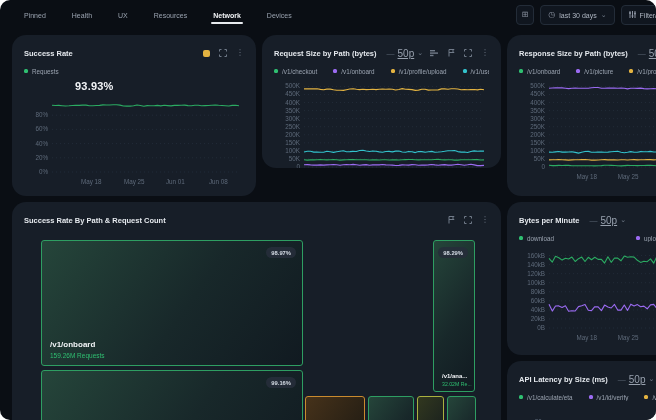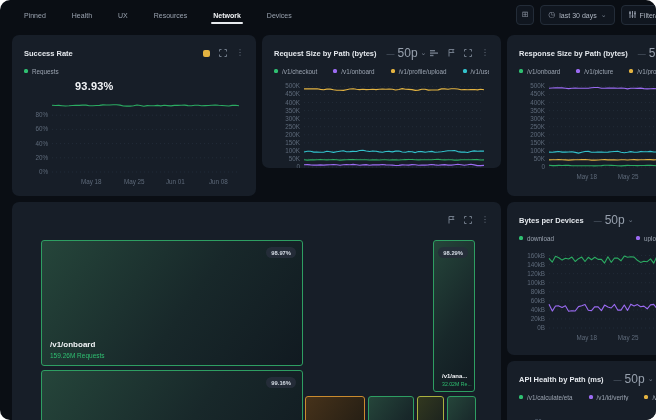--- a/index.html
+++ b/index.html
@@ -10,26 +10,26 @@
   #tabs{display:flex;align-items:center;gap:22px;padding-left:22px;}
   .tab{font-size:7px;color:#9aa3b0;cursor:pointer;position:relative;padding:10px 2px 9px;}
   .tab.active{color:#f2f4f7;font-weight:bold;}
   .tab.active::after{content:"";position:absolute;left:0;right:0;bottom:4px;height:2px;background:#e8ebef;border-radius:1px;}
   #topbar-right{position:absolute;right:-18px;top:5px;display:flex;align-items:center;gap:6px;}
   .tb-btn{display:flex;align-items:center;gap:4px;height:18px;padding:0 7px;border:1px solid #232c38;border-radius:4px;
           background:#10161f;color:#aeb6c2;font-size:7px;white-space:nowrap;cursor:pointer;}
   .tb-ic{font-size:8px;color:#8b93a1;line-height:1;}
   .caret{font-size:7px;color:#727c8a;}
   
-  .panel{position:absolute;background:#171e28;border-radius:7px;padding:12px;box-sizing:border-box;overflow:hidden;}
+  .panel{position:absolute;background:#171e28;border-radius:14px;padding:12px;box-sizing:border-box;overflow:hidden;}
   .p-head{display:flex;align-items:center;height:12px;}
   .p-title{font-size:7.5px;font-weight:bold;color:#e4e8ed;white-space:nowrap;}
   .pctl{display:flex;align-items:center;gap:3px;margin-left:10px;cursor:pointer;}
   .pctl .dash{color:#5e6876;font-size:8px;}
-  .pctl .plabel{color:#97a0ad;font-size:12px;}
+  .pctl .plabel{color:#97a0ad;font-size:10px;text-decoration:underline;}
   .icons{margin-left:auto;display:flex;align-items:center;gap:9px;}
   .hic{width:8px;height:8px;display:inline-flex;align-items:center;justify-content:center;color:#717b89;cursor:pointer;}
   .hic svg{display:block;}
   .kebab{color:#717b89;font-size:8px;line-height:1;cursor:pointer;}
   .alert-sq{width:7px;height:7px;border-radius:2px;background:#e3b341;}
   
   .legend{display:flex;align-items:center;gap:16px;margin-top:8px;height:8px;overflow:hidden;}
   .lg-item{display:inline-flex;align-items:center;gap:4px;cursor:pointer;flex:none;}
   .lg-item i{width:4px;height:4px;border-radius:1.5px;flex:none;}
   .lg-item em{font-style:normal;font-size:6.3px;color:#9aa3b0;white-space:nowrap;}
@@ -265,20 +265,21 @@
           <text x="190.2" y="100" text-anchor="middle" fill="#5e6a7a" font-size="6.3">Jun 08</text>
           <polyline points="30.0,86.3 33.3,86.6 36.5,86.6 39.8,86.4 43.1,86.5 46.4,86.4 49.6,86.4 52.9,86.7 56.2,86.7 59.5,86.8 62.7,86.8 66.0,86.7 69.3,86.7 72.5,86.8 75.8,86.9 79.1,86.8 82.4,86.6 85.6,86.3 88.9,86.3 92.2,86.4 95.5,86.5 98.7,86.7 102.0,86.9 105.3,86.6 108.5,86.4 111.8,86.5 115.1,86.5 118.4,86.6 121.6,86.5 124.9,86.5 128.2,86.4 131.5,86.3 134.7,86.5 138.0,86.8 141.3,86.6 144.5,86.3 147.8,86.5 151.1,86.8 154.4,86.5 157.6,86.4 160.9,86.6 164.2,86.7 167.5,86.9 170.7,86.5 174.0,86.5 177.3,86.4 180.5,86.3 183.8,86.5 187.1,86.4 190.4,86.7 193.6,86.8 196.9,86.8 200.2,86.7 203.5,86.6 206.7,86.7 210.0,86.4" fill="none" stroke="#2bab62" stroke-width="1.1" stroke-linejoin="round"></polyline>
           <polyline points="30.0,80.9 33.3,80.8 36.5,80.7 39.8,80.6 43.1,80.7 46.4,80.9 49.6,81.1 52.9,80.9 56.2,80.8 59.5,80.7 62.7,80.6 66.0,80.5 69.3,80.8 72.5,81.1 75.8,81.1 79.1,81.0 82.4,80.7 85.6,80.6 88.9,80.9 92.2,80.9 95.5,80.7 98.7,81.0 102.0,80.8 105.3,80.8 108.5,81.0 111.8,80.7 115.1,80.6 118.4,80.9 121.6,80.8 124.9,80.8 128.2,80.6 131.5,80.6 134.7,80.9 138.0,80.7 141.3,80.7 144.5,80.9 147.8,80.8 151.1,81.0 154.4,81.0 157.6,80.8 160.9,80.6 164.2,80.3 167.5,80.7 170.7,80.8 174.0,80.4 177.3,80.4 180.5,80.5 183.8,80.8 187.1,81.2 190.4,80.9 193.6,80.9 196.9,80.7 200.2,80.7 203.5,80.9 206.7,81.0 210.0,80.8" fill="none" stroke="#e3b341" stroke-width="1.1" stroke-linejoin="round"></polyline>
           <polyline points="30.0,73.1 33.3,73.3 36.5,72.9 39.8,72.5 43.1,73.1 46.4,73.1 49.6,73.0 52.9,72.8 56.2,73.4 59.5,74.1 62.7,73.2 66.0,72.5 69.3,72.4 72.5,73.2 75.8,73.3 79.1,73.0 82.4,73.1 85.6,73.2 88.9,73.1 92.2,72.8 95.5,72.5 98.7,72.3 102.0,73.2 105.3,73.8 108.5,73.3 111.8,72.6 115.1,73.2 118.4,73.3 121.6,72.6 124.9,72.8 128.2,72.7 131.5,72.4 134.7,73.0 138.0,72.9 141.3,72.9 144.5,72.8 147.8,73.0 151.1,74.1 154.4,73.5 157.6,72.9 160.9,72.5 164.2,72.2 167.5,72.4 170.7,72.6 174.0,72.9 177.3,73.3 180.5,74.0 183.8,73.5 187.1,73.4 190.4,73.6 193.6,72.9 196.9,73.2 200.2,74.0 203.5,74.1 206.7,73.6 210.0,73.2" fill="none" stroke="#33c2cc" stroke-width="1.1" stroke-linejoin="round"></polyline>
           <polyline points="30.0,9.2 33.3,9.0 36.5,8.9 39.8,8.8 43.1,8.9 46.4,9.2 49.6,9.6 52.9,9.2 56.2,9.1 59.5,9.2 62.7,9.2 66.0,9.2 69.3,9.3 72.5,8.8 75.8,8.5 79.1,8.5 82.4,9.2 85.6,9.3 88.9,9.0 92.2,9.1 95.5,9.1 98.7,9.2 102.0,9.0 105.3,9.2 108.5,9.9 111.8,9.3 115.1,9.2 118.4,9.4 121.6,9.1 124.9,9.6 128.2,9.9 131.5,9.8 134.7,9.6 138.0,9.8 141.3,9.6 144.5,9.6 147.8,9.8 151.1,9.7 154.4,9.6 157.6,9.5 160.9,9.3 164.2,9.2 167.5,9.0 170.7,8.9 174.0,9.4 177.3,9.5 180.5,9.8 183.8,9.7 187.1,9.2 190.4,9.3 193.6,9.8 196.9,9.8 200.2,9.0 203.5,8.6 206.7,9.3 210.0,9.9" fill="none" stroke="#9b6bf2" stroke-width="1.1" stroke-linejoin="round"></polyline>
         </svg></div>
   </div>
 
   <div class="panel" style="left:12px;top:202px;width:489px;height:260px;">
     <div class="p-head">
+      <span class="p-title">Success Rate By Path &amp; Request Count</span>
       <span class="icons">
         <span class="hic">
             <svg width="7" height="8" viewBox="0 0 7 8" fill="none" stroke="#717b89" stroke-width="1">
               <path d="M1 7.5 V0.5 H6 L4.5 2 L6 3.5 H1"></path>
             </svg>
           </span>
         <span class="hic">
             <svg width="8" height="8" viewBox="0 0 8 8" stroke="#717b89" fill="none" stroke-width="1">
               <path d="M0.5 2.5 V0.5 H2.5 M5.5 0.5 H7.5 V2.5 M7.5 5.5 V7.5 H5.5 M2.5 7.5 H0.5 V5.5"></path>
             </svg>
@@ -302,21 +303,21 @@
         </div>
         <div class="tm-cell orange small" style="left: 264px; top: 156px; width: 60px; height: 74px;"></div>
         <div class="tm-cell green small" style="left: 327px; top: 156px; width: 46px; height: 74px;"></div>
         <div class="tm-cell olive small" style="left: 376px; top: 156px; width: 27px; height: 74px;"></div>
         <div class="tm-cell green small" style="left: 406px; top: 156px; width: 29px; height: 74px;"></div>
       </div>
   </div>
 
   <div class="panel" style="left:507px;top:202px;width:239px;height:153px;">
     <div class="p-head">
-      <span class="p-title">Bytes per Devices</span>
+      <span class="p-title">Bytes per Minute</span>
       <span class="pctl">
         <span class="dash">—</span>
         <span class="plabel">50p</span>
         <span class="caret">⌄</span>
       </span>
     </div>
     <div class="legend grid2">
         <span class="lg-item">
           <i style="background: rgb(47, 191, 113);"></i>
           <em>download</em>
@@ -349,21 +350,21 @@
           <text x="109.2" y="94" text-anchor="middle" fill="#5e6a7a" font-size="6.3">May 25</text>
           <text x="148.8" y="94" text-anchor="middle" fill="#5e6a7a" font-size="6.3">Jun 01</text>
           <text x="190.2" y="94" text-anchor="middle" fill="#5e6a7a" font-size="6.3">Jun 08</text>
           <polyline points="30.0,12.3 33.3,16.1 36.5,10.3 39.8,11.7 43.1,14.1 46.4,12.2 49.6,13.0 52.9,11.1 56.2,15.5 59.5,12.7 62.7,11.1 66.0,15.5 69.3,11.3 72.5,13.8 75.8,11.2 79.1,13.4 82.4,13.4 85.6,17.1 88.9,10.7 92.2,16.3 95.5,12.0 98.7,12.1 102.0,14.8 105.3,10.1 108.5,11.2 111.8,10.7 115.1,11.1 118.4,14.3 121.6,16.4 124.9,15.2 128.2,15.7 131.5,12.9 134.7,17.2 138.0,10.1 141.3,15.3 144.5,13.2 147.8,17.0 151.1,11.2 154.4,13.2 157.6,11.1 160.9,12.1 164.2,12.3 167.5,15.7 170.7,12.8 174.0,14.5 177.3,11.8 180.5,11.8 183.8,12.3 187.1,12.3 190.4,13.3 193.6,17.0 196.9,11.9 200.2,10.0 203.5,14.8 206.7,15.0 210.0,16.4" fill="none" stroke="#2bab62" stroke-width="1.1" stroke-linejoin="round"></polyline>
           <polyline points="30.0,58.2 33.3,65.1 36.5,60.0 39.8,59.9 43.1,61.4 46.4,59.7 49.6,65.2 52.9,64.7 56.2,65.0 59.5,60.6 62.7,59.7 66.0,58.4 69.3,64.2 72.5,64.6 75.8,60.7 79.1,60.9 82.4,64.6 85.6,59.1 88.9,60.9 92.2,62.0 95.5,58.4 98.7,64.1 102.0,64.1 105.3,59.0 108.5,64.4 111.8,58.2 115.1,60.0 118.4,58.6 121.6,60.8 124.9,60.1 128.2,62.8 131.5,58.9 134.7,58.4 138.0,62.6 141.3,59.6 144.5,59.0 147.8,61.8 151.1,61.8 154.4,61.9 157.6,58.1 160.9,58.6 164.2,58.4 167.5,61.4 170.7,63.5 174.0,65.0 177.3,65.0 180.5,58.3 183.8,59.5 187.1,59.0 190.4,61.7 193.6,59.8 196.9,61.2 200.2,59.8 203.5,60.1 206.7,63.5 210.0,59.3" fill="none" stroke="#9b6bf2" stroke-width="1.1" stroke-linejoin="round"></polyline>
         </svg></div>
   </div>
 
   <div class="panel" style="left:507px;top:361px;width:239px;height:150px;">
     <div class="p-head">
-      <span class="p-title">API Health by Path (ms)</span>
+      <span class="p-title">API Latency by Size (ms)</span>
       <span class="pctl">
         <span class="dash">—</span>
         <span class="plabel">50p</span>
         <span class="caret">⌄</span>
       </span>
     </div>
     <div class="legend">
         <span class="lg-item">
           <i style="background: rgb(47, 191, 113);"></i>
           <em>/v1/calculate/eta</em>

